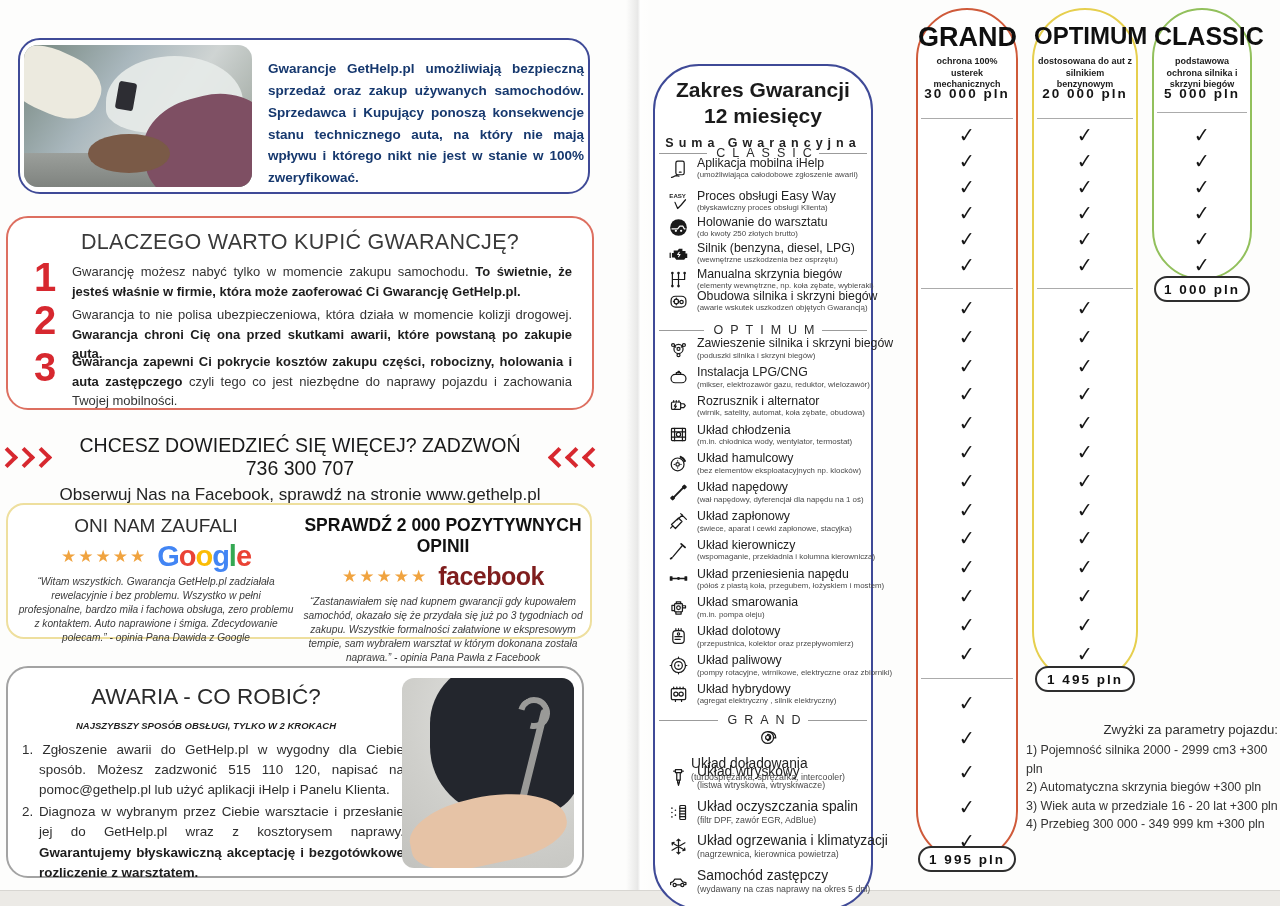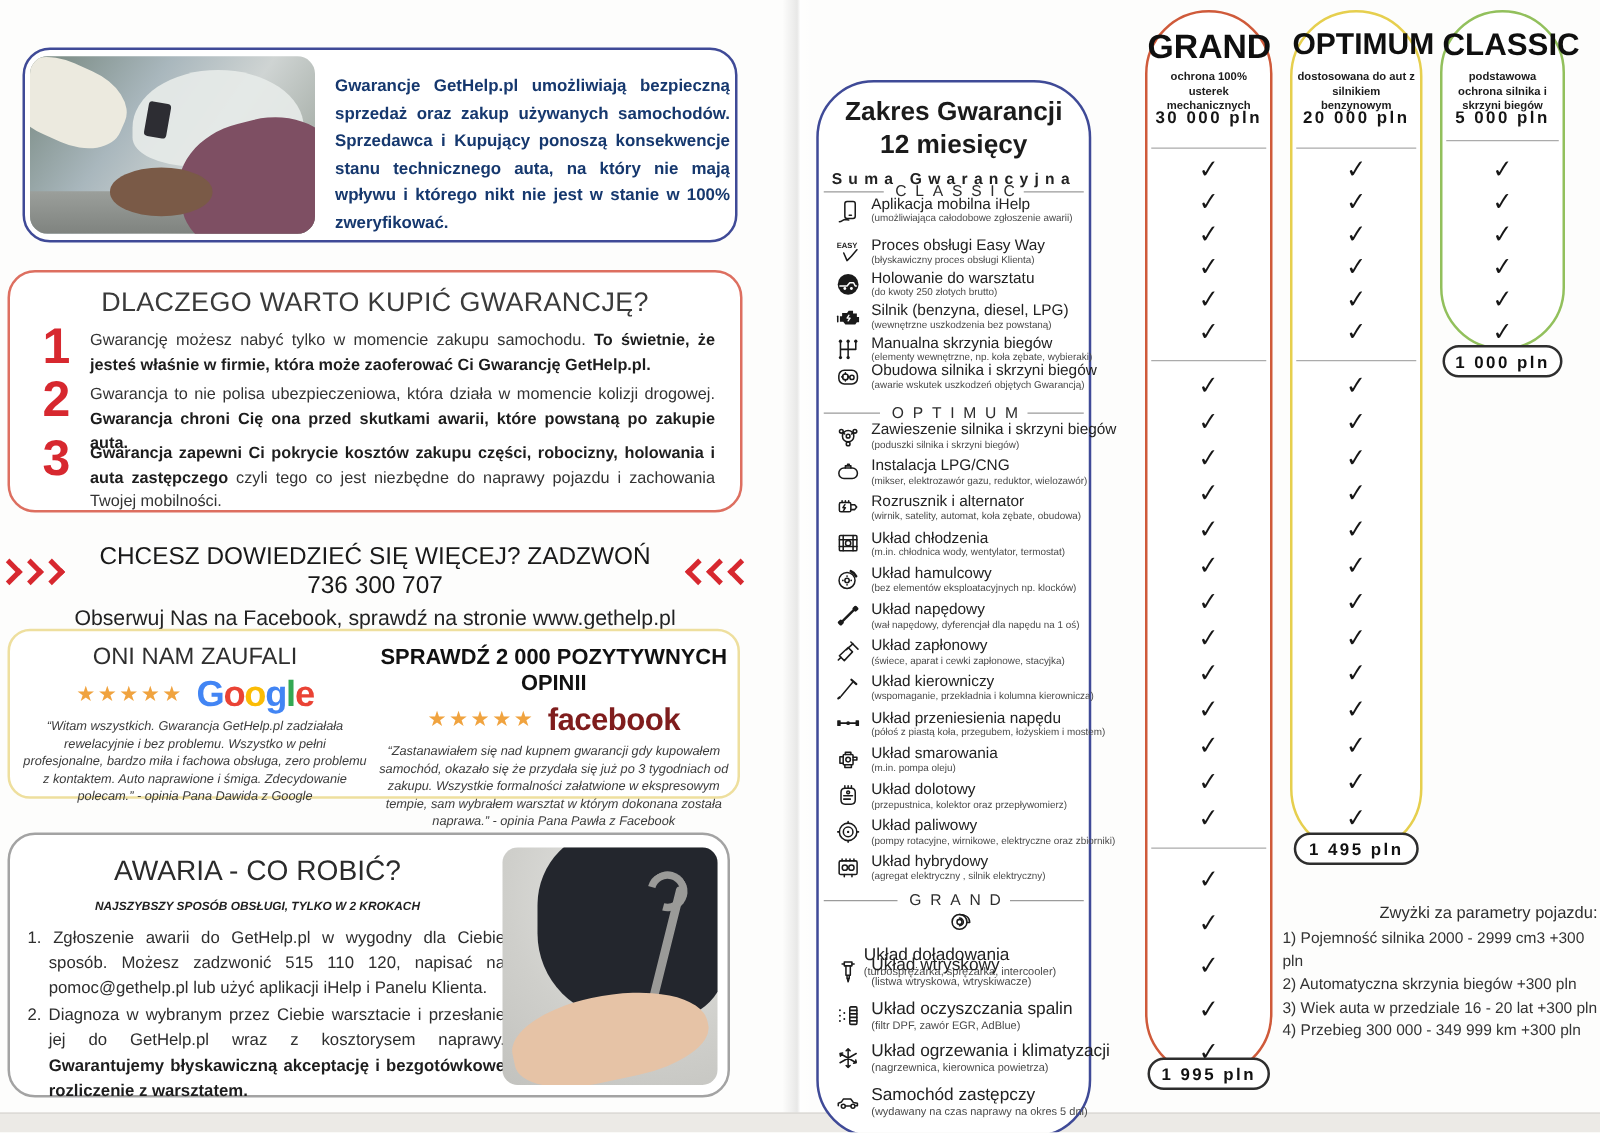--- a/index.html
+++ b/index.html
@@ -260,21 +260,21 @@
       <div class="f-row classic" style="top: 174px; height: 26px;">
         <div class="f-icon">
           <svg viewBox="0 0 24 24" width="21" height="21" fill="none" stroke="#1a1a1a" stroke-width="1.4" stroke-linecap="round" stroke-linejoin="round">
             <path d="M6.5 8.5h4.5l1.5-2h4v2.5h3.5V12h2v5h-2l-1.5 2h-9l-2-2.5H4.5v-5h2z" fill="#1a1a1a" stroke="none"></path>
             <path d="M12.8 10.5l-1.8 2.6h2.8l-1.8 2.6" stroke="#fff" stroke-width="1.2"></path>
             <path d="M2.5 11.5v5"></path>
           </svg>
         </div>
         <div class="f-texts">
           <div class="f-title">Silnik (benzyna, diesel, LPG)</div>
-          <div class="f-sub">(wewnętrzne uszkodzenia bez powstaną)</div>
+          <div class="f-sub">(wewnętrzne uszkodzenia bez osprzętu)</div>
         </div>
       </div>
       <div class="f-row classic" style="top: 200px; height: 26px;">
         <div class="f-icon">
           <svg viewBox="0 0 24 24" width="21" height="21" fill="none" stroke="#1a1a1a" stroke-width="1.4" stroke-linecap="round" stroke-linejoin="round">
             <path d="M5 5.5v13M12 5.5v13M19 5.5V12M5 12h14"></path>
             <circle cx="5" cy="4.5" r="1.5" fill="#1a1a1a" stroke="none"></circle>
             <circle cx="12" cy="4.5" r="1.5" fill="#1a1a1a" stroke="none"></circle>
             <circle cx="19" cy="4.5" r="1.5" fill="#1a1a1a" stroke="none"></circle>
             <circle cx="5" cy="19.5" r="1.5" fill="#1a1a1a" stroke="none"></circle>

